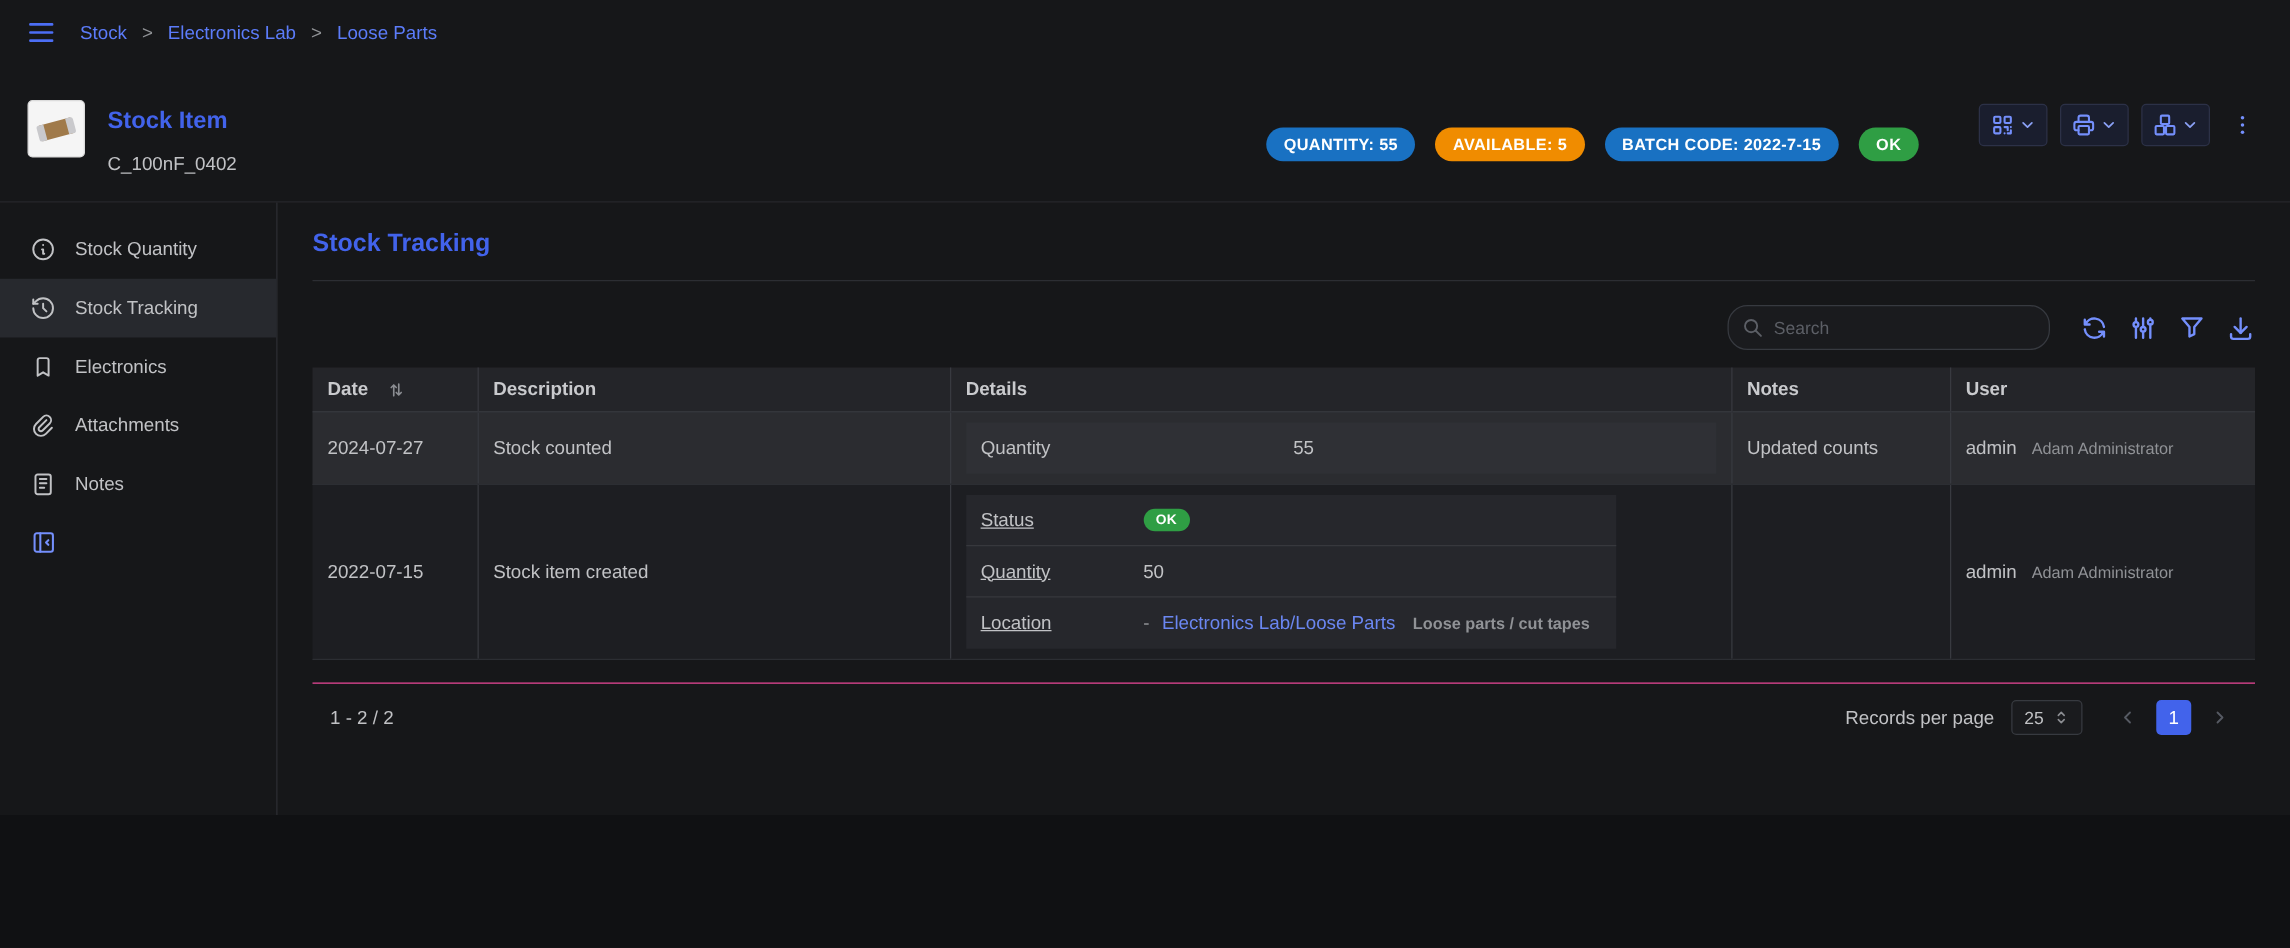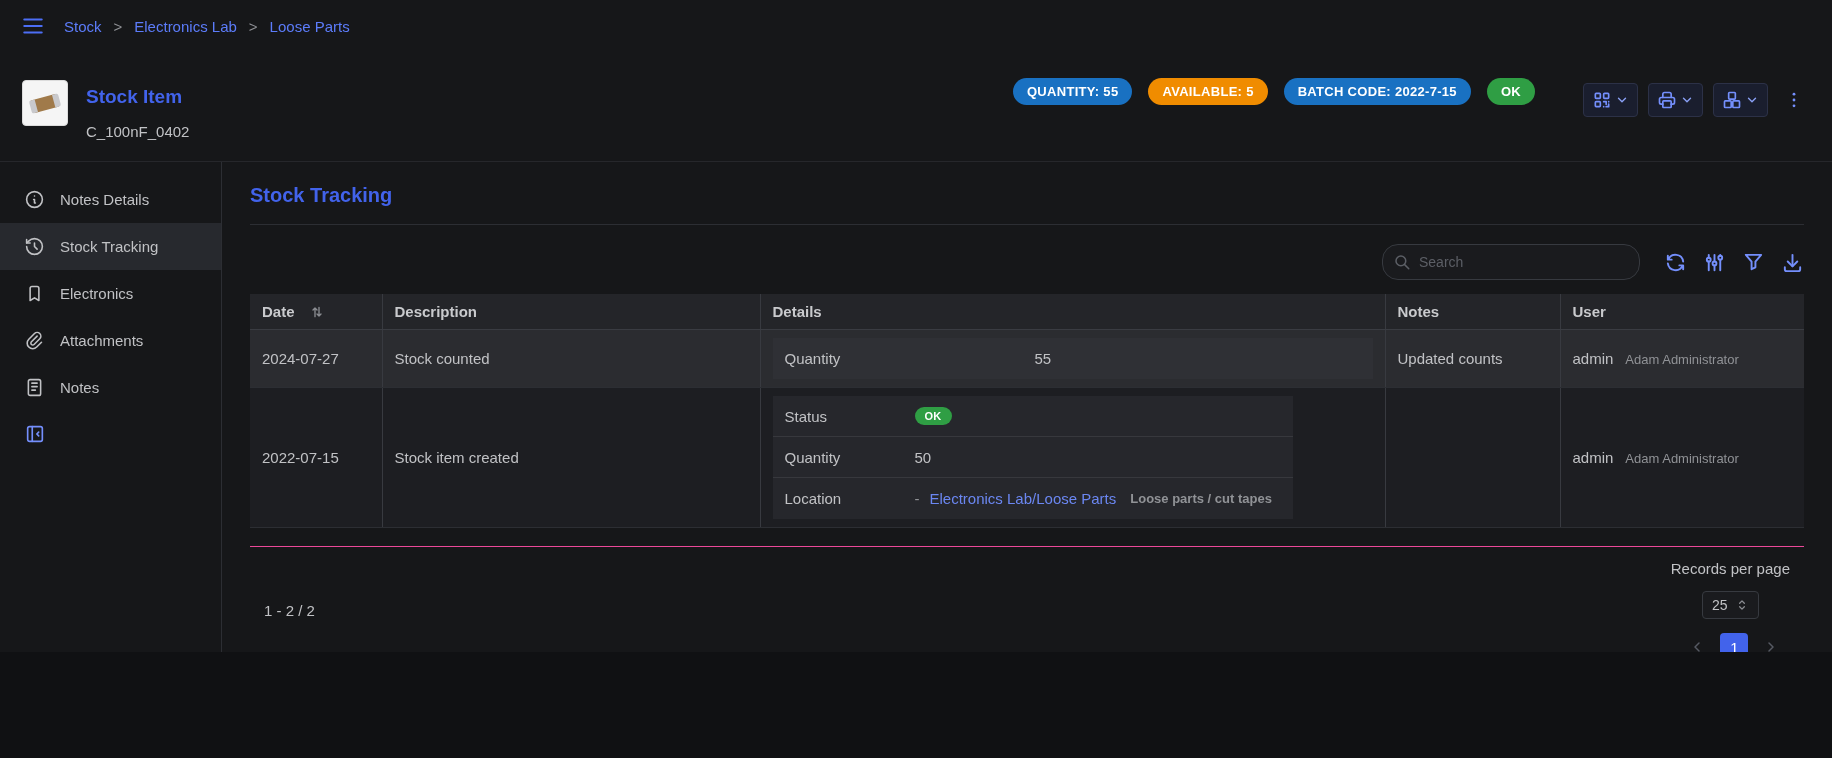--- a/index.html
+++ b/index.html
@@ -23,21 +23,21 @@
   .page-header { display:flex; align-items:flex-start; padding:26px 28px 0 22px; height:110px; border-bottom:1px solid #26272b; }
   .thumb { width:46px; height:46px; margin-top:2px; background:#f5f5f5; border:1px solid #dcdcdc; border-radius:4px;
            display:flex; align-items:center; justify-content:center; flex:0 0 auto; }
   .cap { width:28px; height:13px; background:#a07a4a; border-radius:2px; position:relative; transform:rotate(-15deg); }
   .cap::before,.cap::after { content:""; position:absolute; top:0; width:6px; height:100%; background:#c9c9cc; }
   .cap::before { left:-1px; border-radius:2px 0 0 2px; }
   .cap::after  { right:-1px; border-radius:0 2px 2px 0; }
   .titles { margin-left:18px; margin-top:8px; }
   .page-title { color:#4263eb; font-size:19px; font-weight:bold; }
   .page-subtitle { color:#c1c2c5; font-size:15px; margin-top:15px; }
-  .badges { display:flex; align-items:center; gap:16px; margin-left:auto; margin-top:0;justify-content:space-between; }
+  .badges { display:flex; align-items:center; gap:16px; margin-left:auto; margin-top:24px;justify-content:space-between; }
   .pill { display:inline-block; border-radius:14px; padding:6px 14px; font-size:13px; font-weight:bold; color:#fff; letter-spacing:.3px; white-space:nowrap; }
   .pill.blue { background:#1971c2; }
   .pill.orange { background:#f08c00; }
   .pill.green { background:#2f9e44; }
   .header-actions { display:flex; align-items:center; gap:10px; margin-left:48px; margin-top:5px; }
   .action-btn { display:flex; align-items:center; gap:3px; height:34px; padding:0 8px; border:1px solid #2c3147;
                 background:#1a1e2e; border-radius:4px; color:#748ffc; }
   .action-btn .chev { width:14px; height:14px; color:#8aa0f5; }
   .dots-btn { color:#748ffc; margin-left:6px; }
 
@@ -74,34 +74,34 @@
   .th-flex { display:flex; align-items:center; gap:14px; }
   .sort-ic { width:16px; height:16px; color:#8b8d92; }
 
   .kv-box { display:flex; flex-direction:column; }
   .kv-row { display:flex; align-items:center; height:41px; padding:0 12px; }
   .kv-row:not(:last-child) { border-bottom:1px solid #37383d; }
   .kv-label { font-size:15px; color:#c1c2c5; }
   .kv-box.wide { width:600px; background:#2f3035; }
   .kv-box.wide .kv-label { flex:0 0 250px; }
   .kv-box.narrow { width:520px; background:#26272c; }
-  .kv-box.narrow .kv-label { flex:0 0 130px; }
+  .kv-box.narrow .kv-label { flex:0 0 130px;text-decoration:underline; }
   .kv-value { font-size:15px; color:#c1c2c5; }
   .kv-dash { color:#909296; margin-right:10px; }
   .kv-link { color:#6b87f2; font-size:15px; }
   .kv-detail { color:#909296; font-size:13px; margin-left:14px;font-weight:bold; }
   .mini-badge { display:inline-block; background:#2f9e44; color:#fff; font-size:11px; font-weight:bold;
                 padding:3px 10px; border-radius:10px; letter-spacing:.3px; }
   .user-name { font-size:15px; color:#c1c2c5; }
   .user-full { font-size:13px; color:#909296; margin-left:12px; }
 
   
   .table-footer { display:flex; align-items:center; border-top:1px solid #ec4899; margin-top:18px; padding:13px 14px 0 14px; }
   .record-range { font-size:15px; color:#c1c2c5; }
-  .footer-right { margin-left:auto; display:flex; align-items:center; gap:14px;flex-direction:column; }
+  .footer-right { margin-left:auto; display:flex; align-items:center; gap:14px; }
   .rpp-label { font-size:15px; color:#c1c2c5; }
   .page-size { display:flex; align-items:center; gap:7px; border:1px solid #373a40; background:#1a1b1e;
                border-radius:4px; padding:5px 9px; font-size:14px; color:#c1c2c5; cursor:pointer;justify-content:flex-end; }
   .page-size svg { width:14px; height:14px; color:#8b8d92; }
   .pager { display:flex; align-items:center; gap:9px; margin-left:8px; }
   .pg { width:28px; height:28px; display:flex; align-items:center; justify-content:center; border-radius:4px; font-size:15px; }
   .pg svg { width:16px; height:16px; }
   .pg.prev, .pg.next { color:#565a63; }
   .pg.current { background:#4263eb; color:#fff; }
 </style>
@@ -183,21 +183,21 @@
 
   <div class="content">
 
     <aside class="sidebar">
       <div class="nav-item">
         <svg viewBox="0 0 24 24" fill="none" stroke="currentColor" stroke-width="1.8" stroke-linecap="round" stroke-linejoin="round">
             <circle cx="12" cy="12" r="9"></circle>
             <path d="M12 8h.01"></path>
             <path d="M11 12h1v4h1"></path>
           </svg>
-        <span>Notes Details</span>
+        <span>Stock Quantity</span>
       </div>
       <div class="nav-item active">
         <svg viewBox="0 0 24 24" fill="none" stroke="currentColor" stroke-width="1.8" stroke-linecap="round" stroke-linejoin="round">
             <path d="M3 12a9 9 0 1 0 9-9 9.7 9.7 0 0 0-6.7 2.8L3 8"></path>
             <path d="M3 4v4h4"></path>
             <path d="M12 8v4l3 3"></path>
           </svg>
         <span>Stock Tracking</span>
       </div>
       <div class="nav-item">

